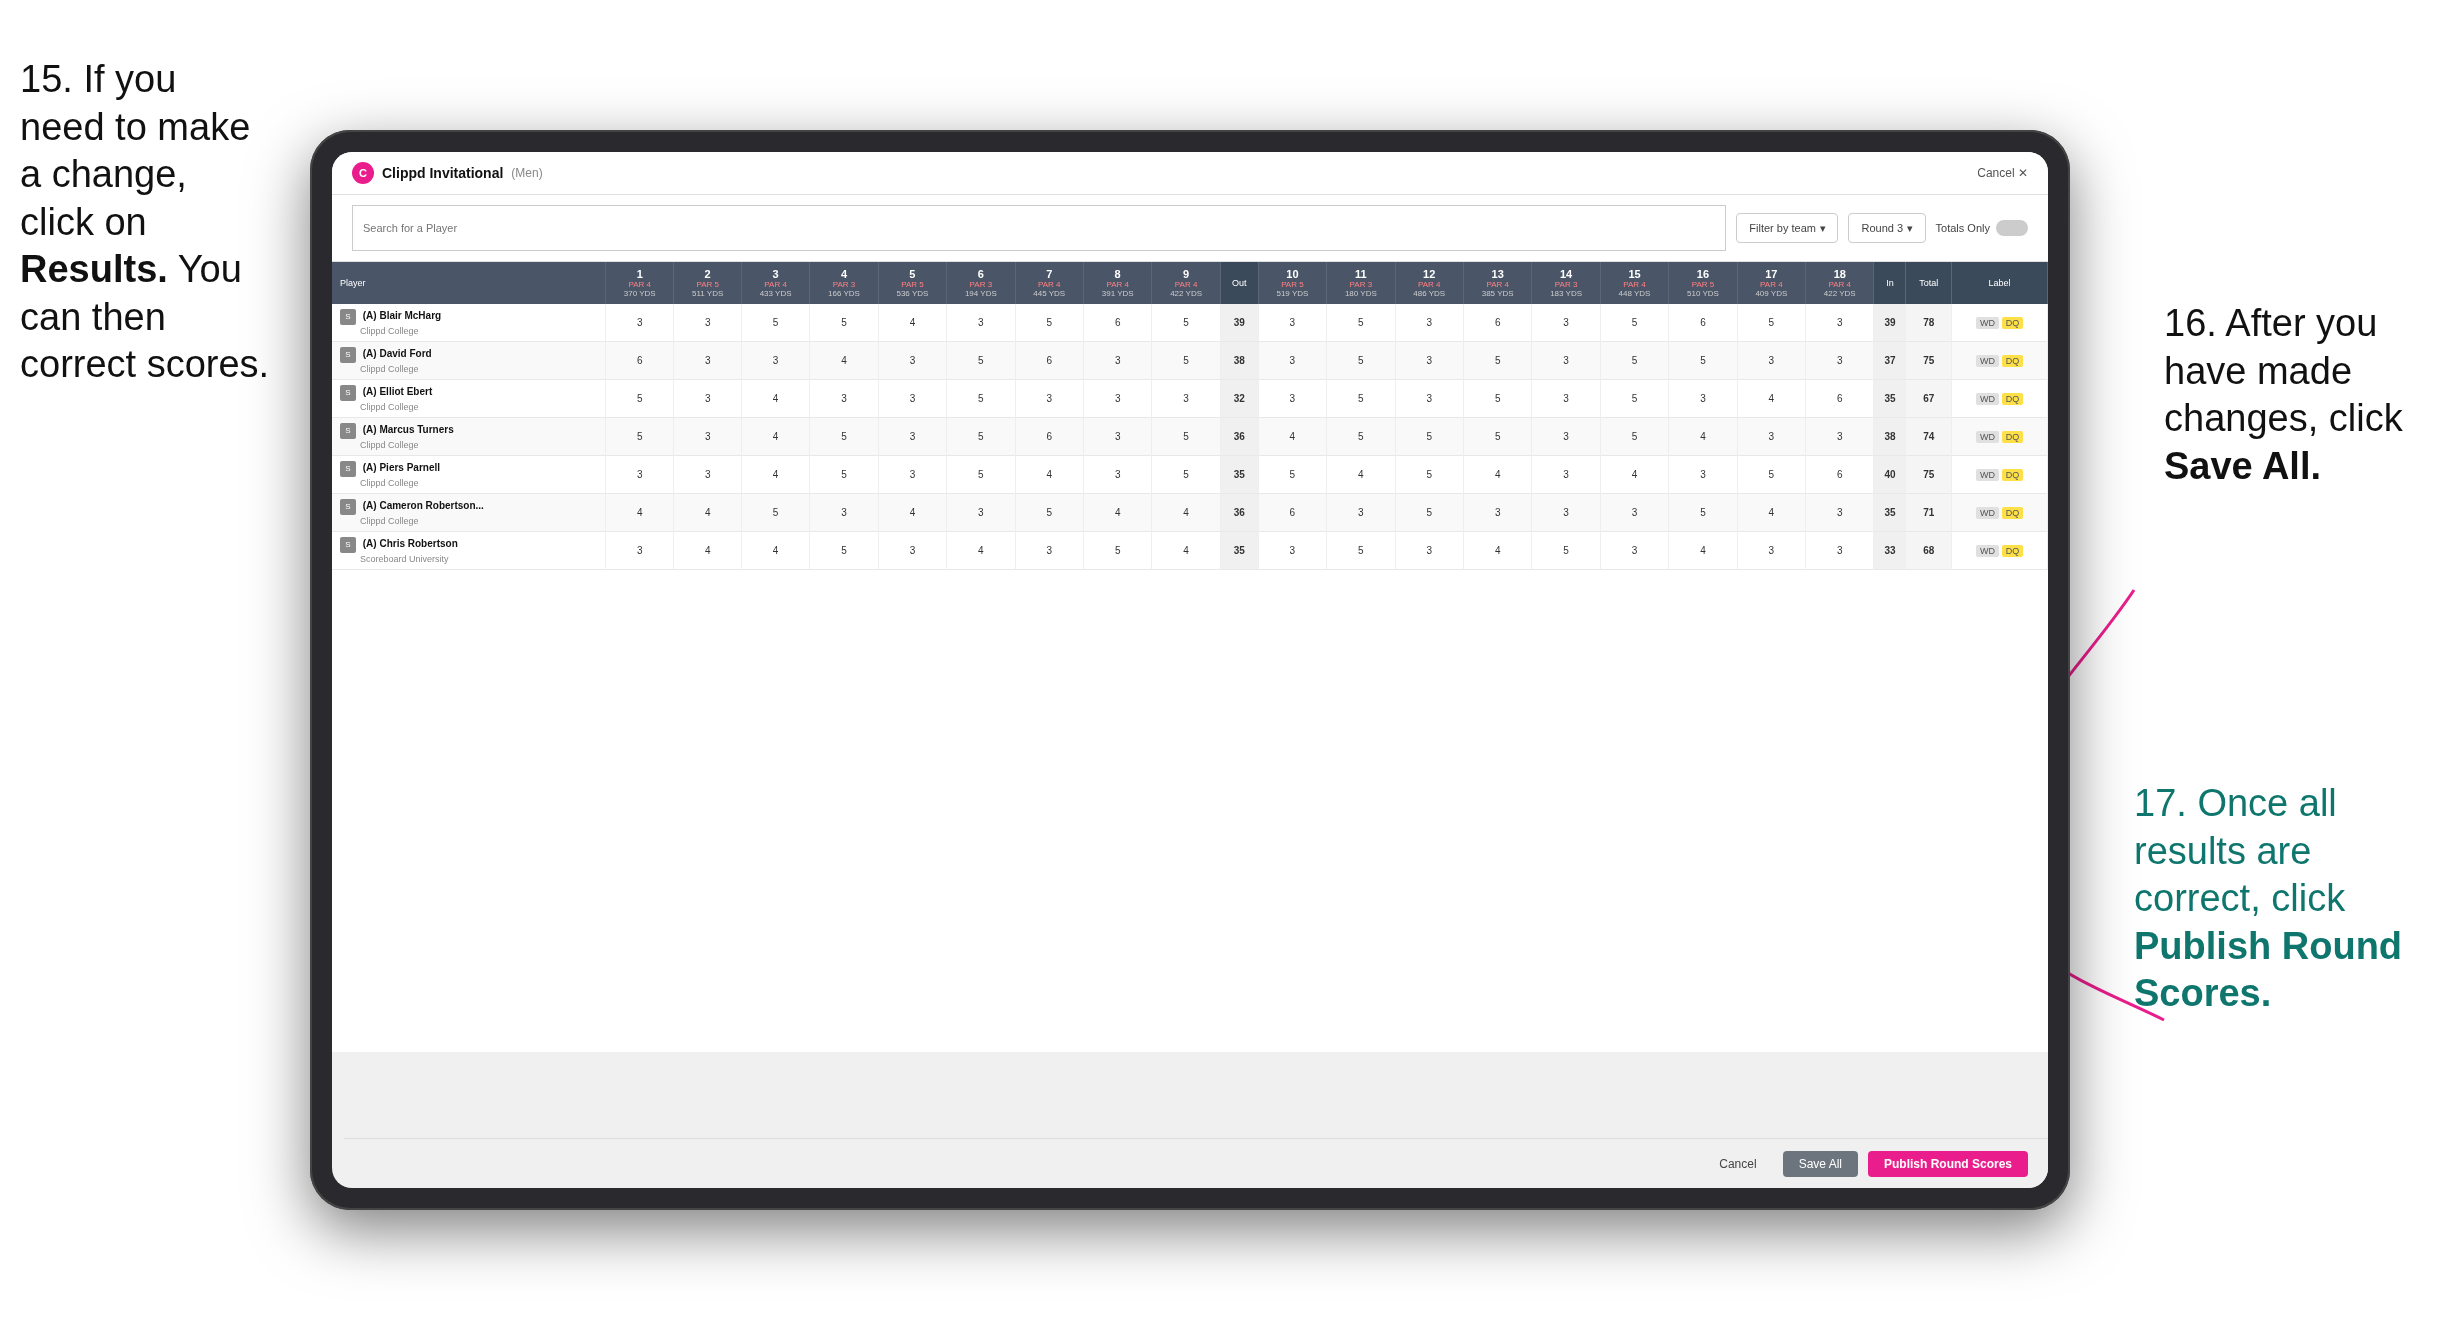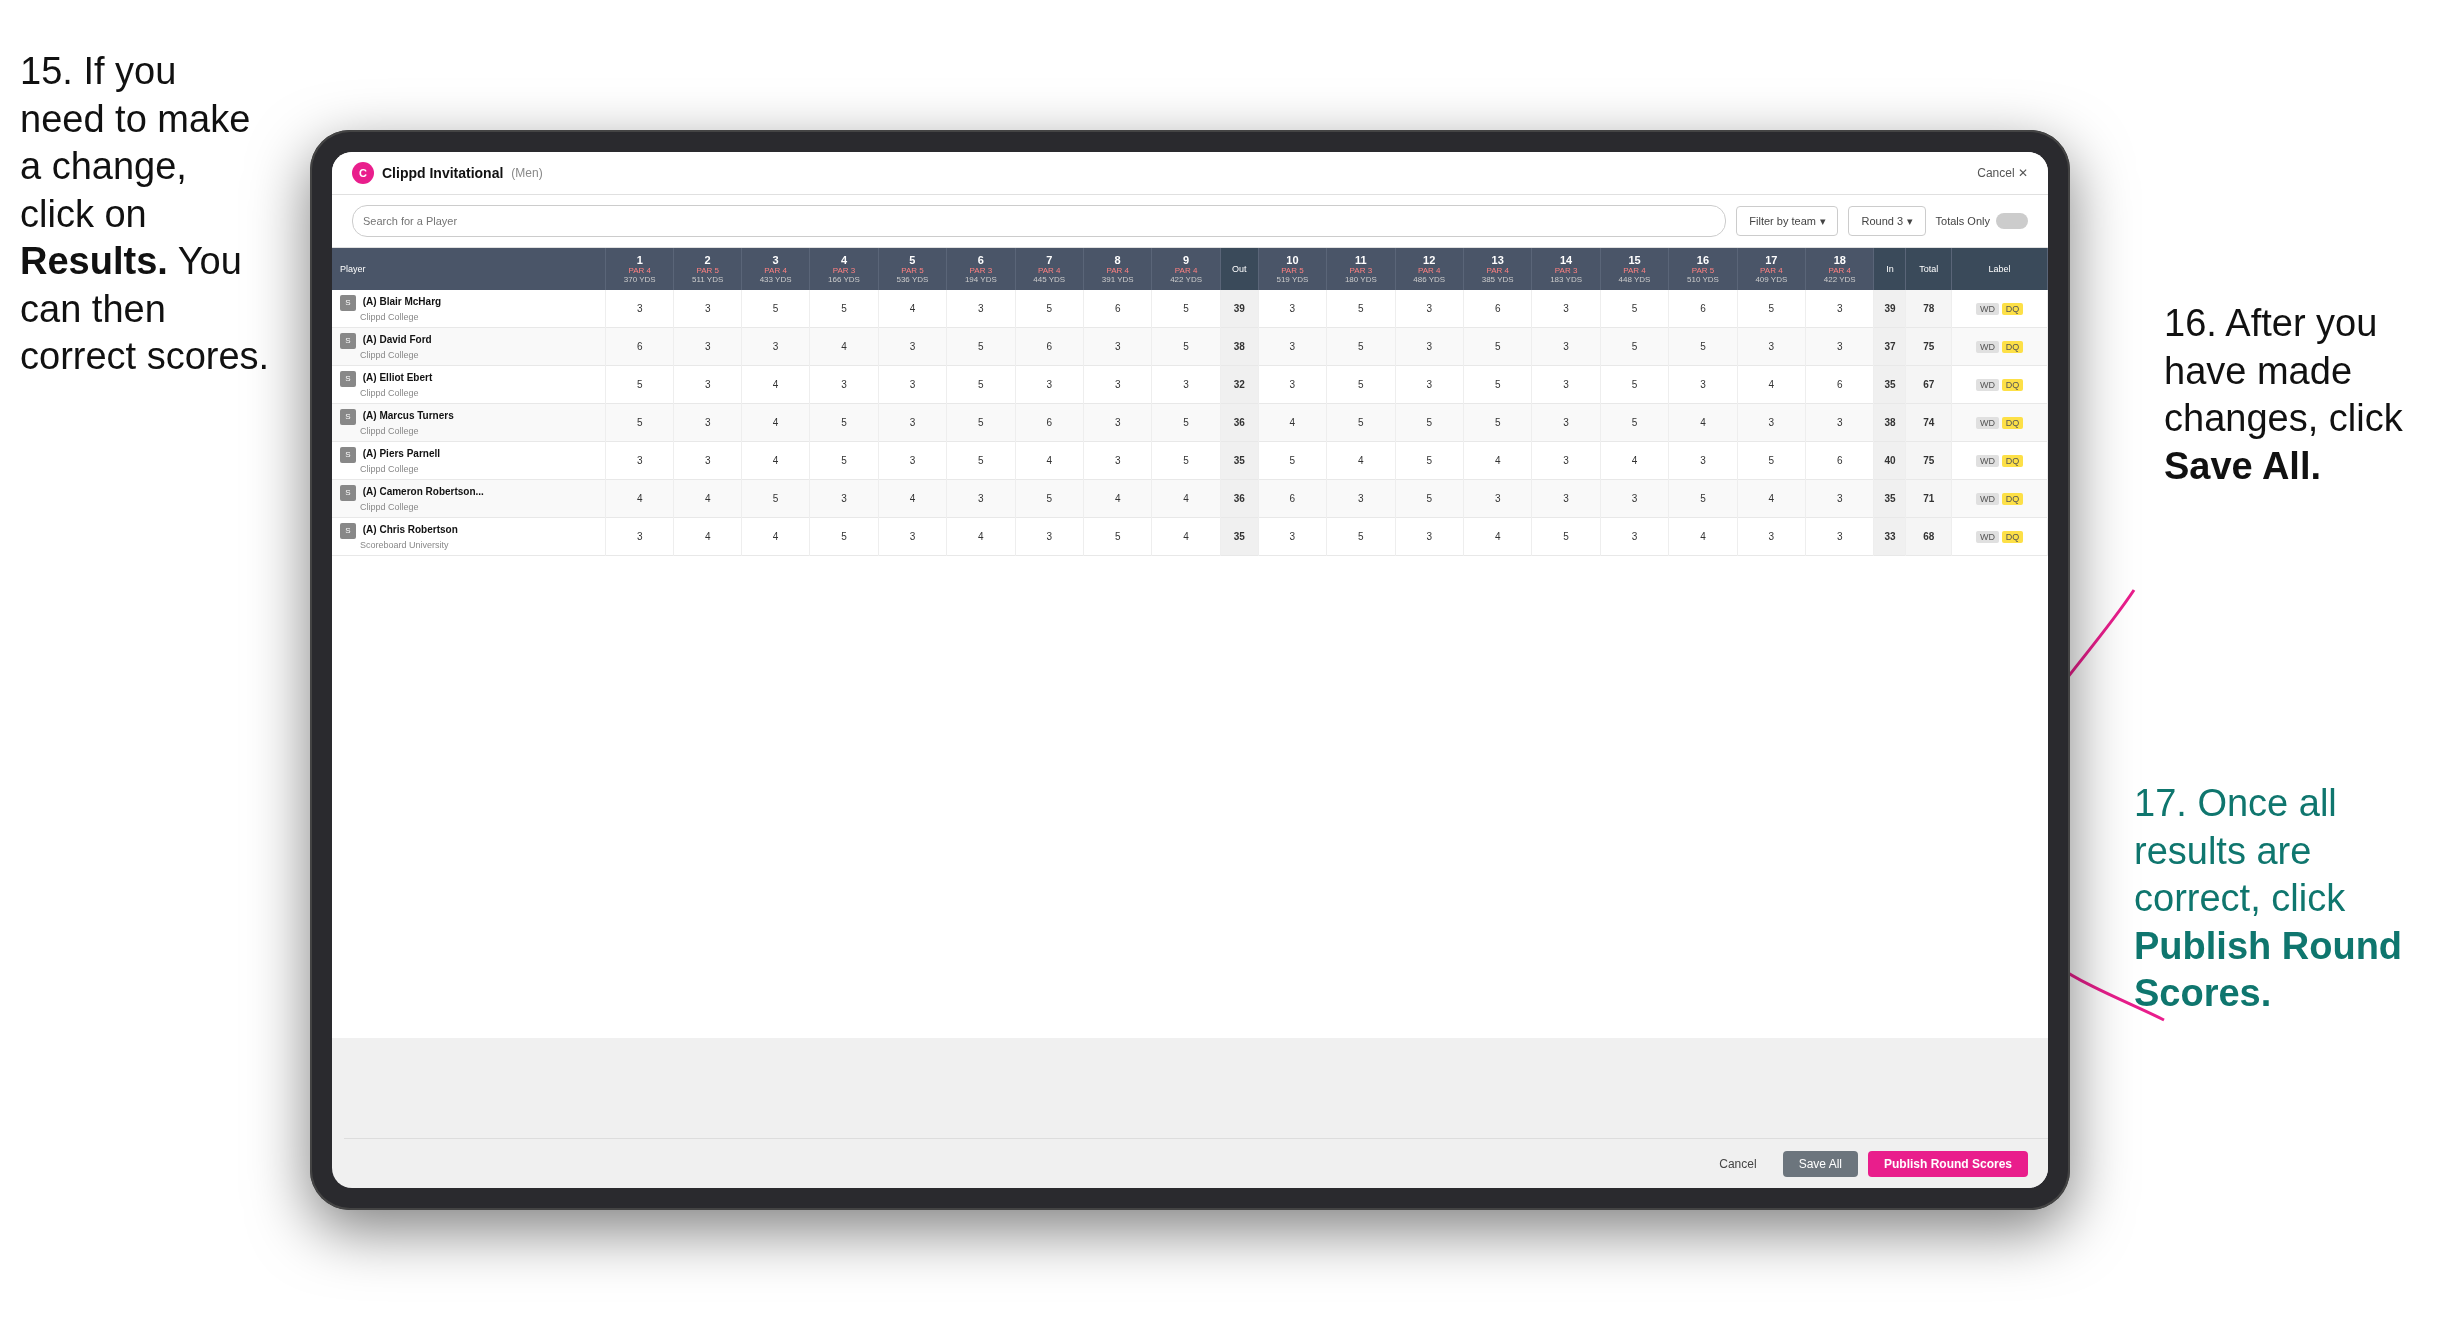--- a/index.html
+++ b/index.html
@@ -9,21 +9,21 @@
       width: 2464px;
       height: 1326px;
       position: relative;
       overflow: hidden;
     }
 
     
     .instruction-left {
       position: absolute;
       left: 0;
-      top: 28px;
+      top: 36px;
       width: 290px;
       font-size: 38px;
       line-height: 1.25;
       color: #111;
       padding: 20px;
     }
     .instruction-left strong { font-weight: 700; }
 
     
     .instruction-right-top {
@@ -207,23 +207,23 @@
       background: #ffffff;
       padding: 10px 20px;
       display: flex;
       align-items: center;
       gap: 10px;
       border-bottom: 1px solid #e0e0e0;
     }
 
     .search-input {
       flex: 1;
-      height: 32px;
+      height: 46px;
       border: 1px solid #ccc;
-      border-radius: 15px;
+      border-radius: 0;
       padding: 0 10px;
       font-size: 11px;
       color: #999;
     }
 
     .filter-btn {
       height: 30px;
       padding: 0 12px;
       border: 1px solid #ccc;
       border-radius: 4px;

